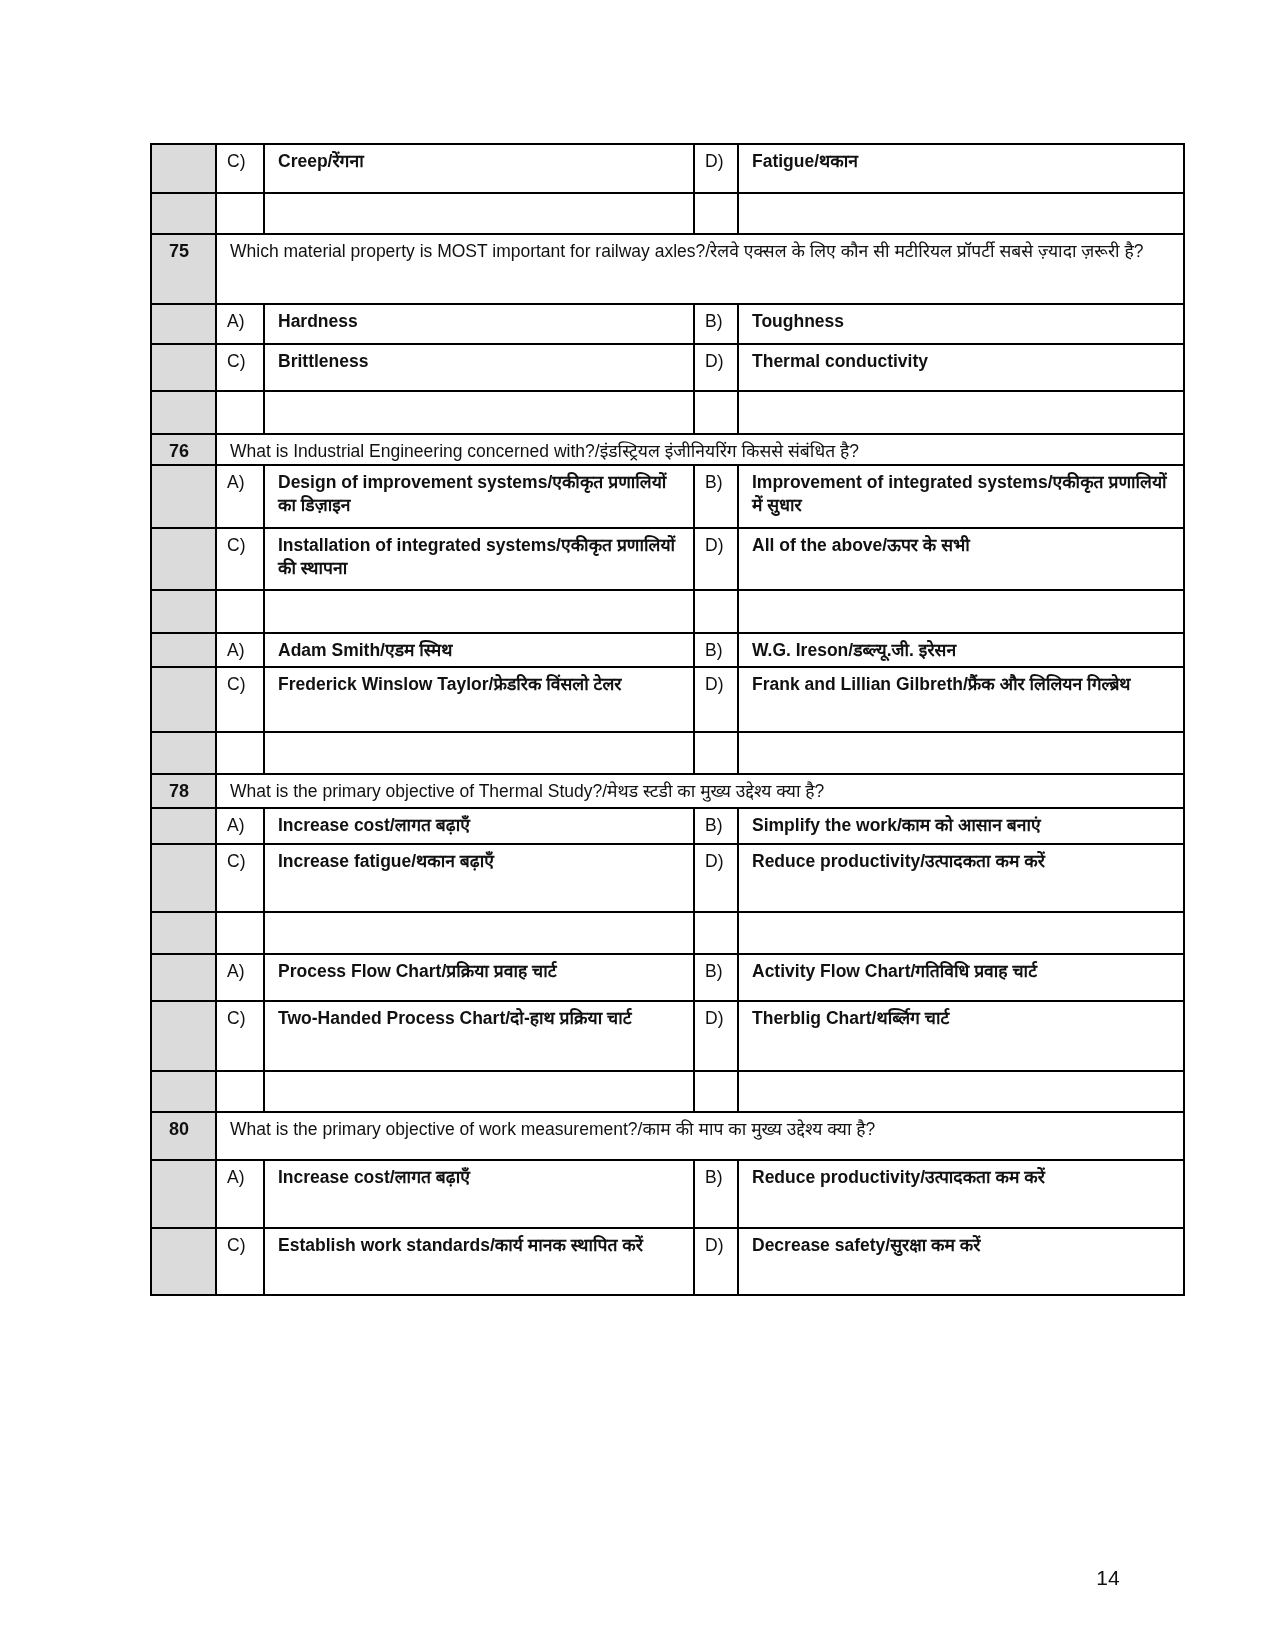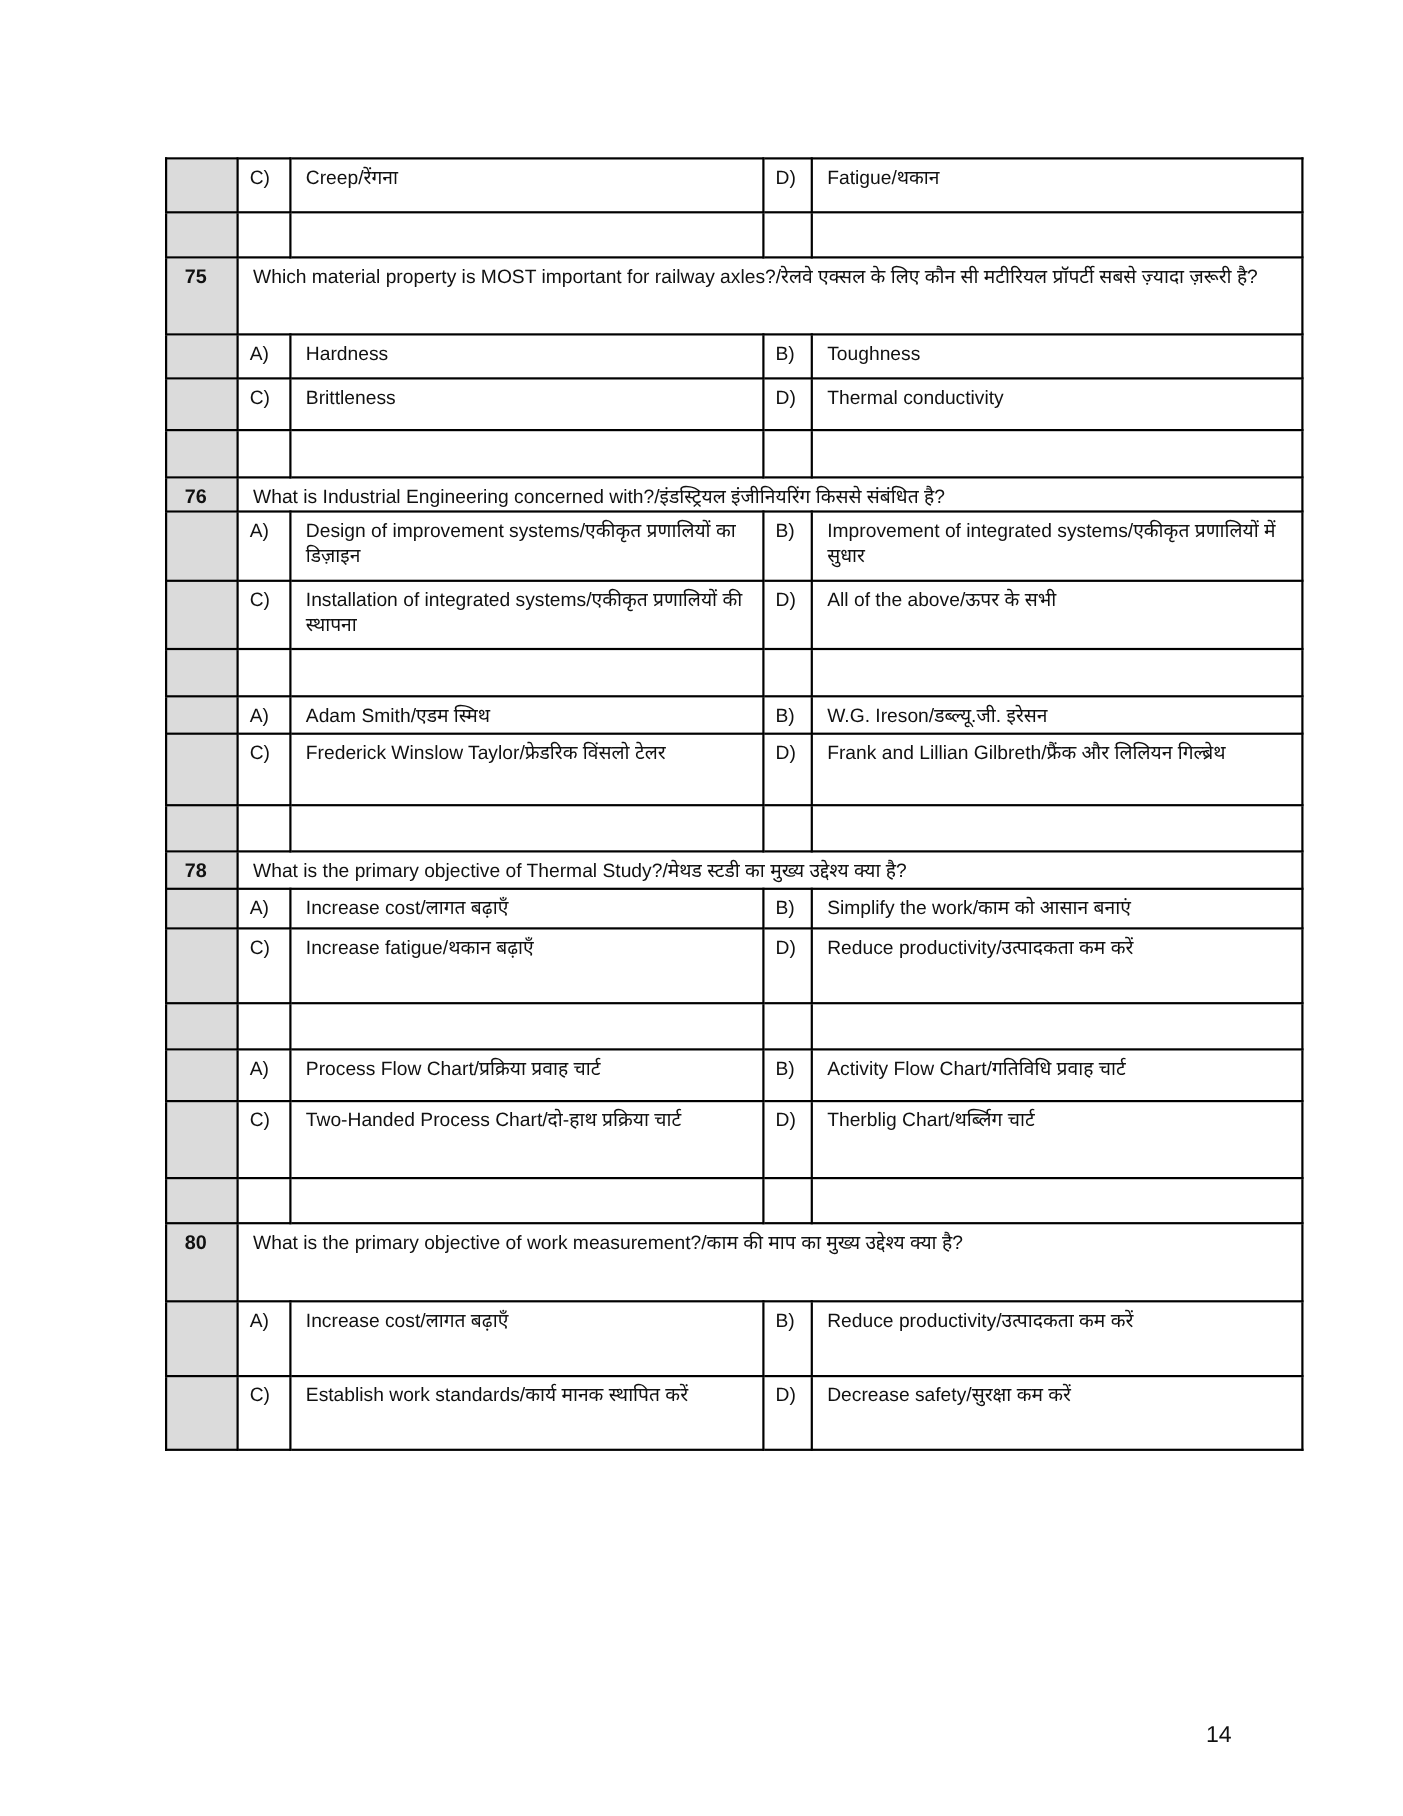--- a/index.html
+++ b/index.html
@@ -10,25 +10,25 @@
   }
   .qtable {
     position:absolute; left:150px; top:143px; width:1033px;
     border-collapse:collapse; table-layout:fixed;
   }
   .qtable td {
     border:2px solid #000; vertical-align:top;
     font-size:17.5px; line-height:1.32; overflow:hidden;
   }
   td.num {
-    background:#dbdbdb; font-weight:bold; text-align:left;
-    padding:5px 9px 0 16px; font-size:18px;
+    background:#dbdbdb; font-weight:bold; text-align:center;
+    padding:5px 9px 0 0; font-size:18px;
   }
   td.letter { padding:5px 0 0 10px; }
-  td.opt { padding:5px 8px 0 13px; }
+  td.opt { padding:5px 8px 0 13px;font-weight:bold; }
   td.question { padding:5px 10px 0 13px; }
   .pageno {
     position:absolute; top:1566px; left:1078px; width:60px;
     text-align:center; font-size:21px;
   }
 </style>
 </head>
 <body>
 
 <table class="qtable">
@@ -187,21 +187,21 @@
   </tr>
 
   <tr style="height:41px">
     <td class="num"></td>
     <td class="letter"></td>
     <td class="opt"></td>
     <td class="letter"></td>
     <td class="opt"></td>
   </tr>
 
-  <tr style="height:71px">
+  <tr style="height:48px">
     <td class="num">80</td>
     <td class="question" colspan="4">What is the primary objective of work measurement?/काम की माप का मुख्य उद्देश्य क्या है?</td>
   </tr>
 
   <tr style="height:68px">
     <td class="num"></td>
     <td class="letter">A)</td>
     <td class="opt">Increase cost/लागत बढ़ाएँ</td>
     <td class="letter">B)</td>
     <td class="opt">Reduce productivity/उत्पादकता कम करें</td>

